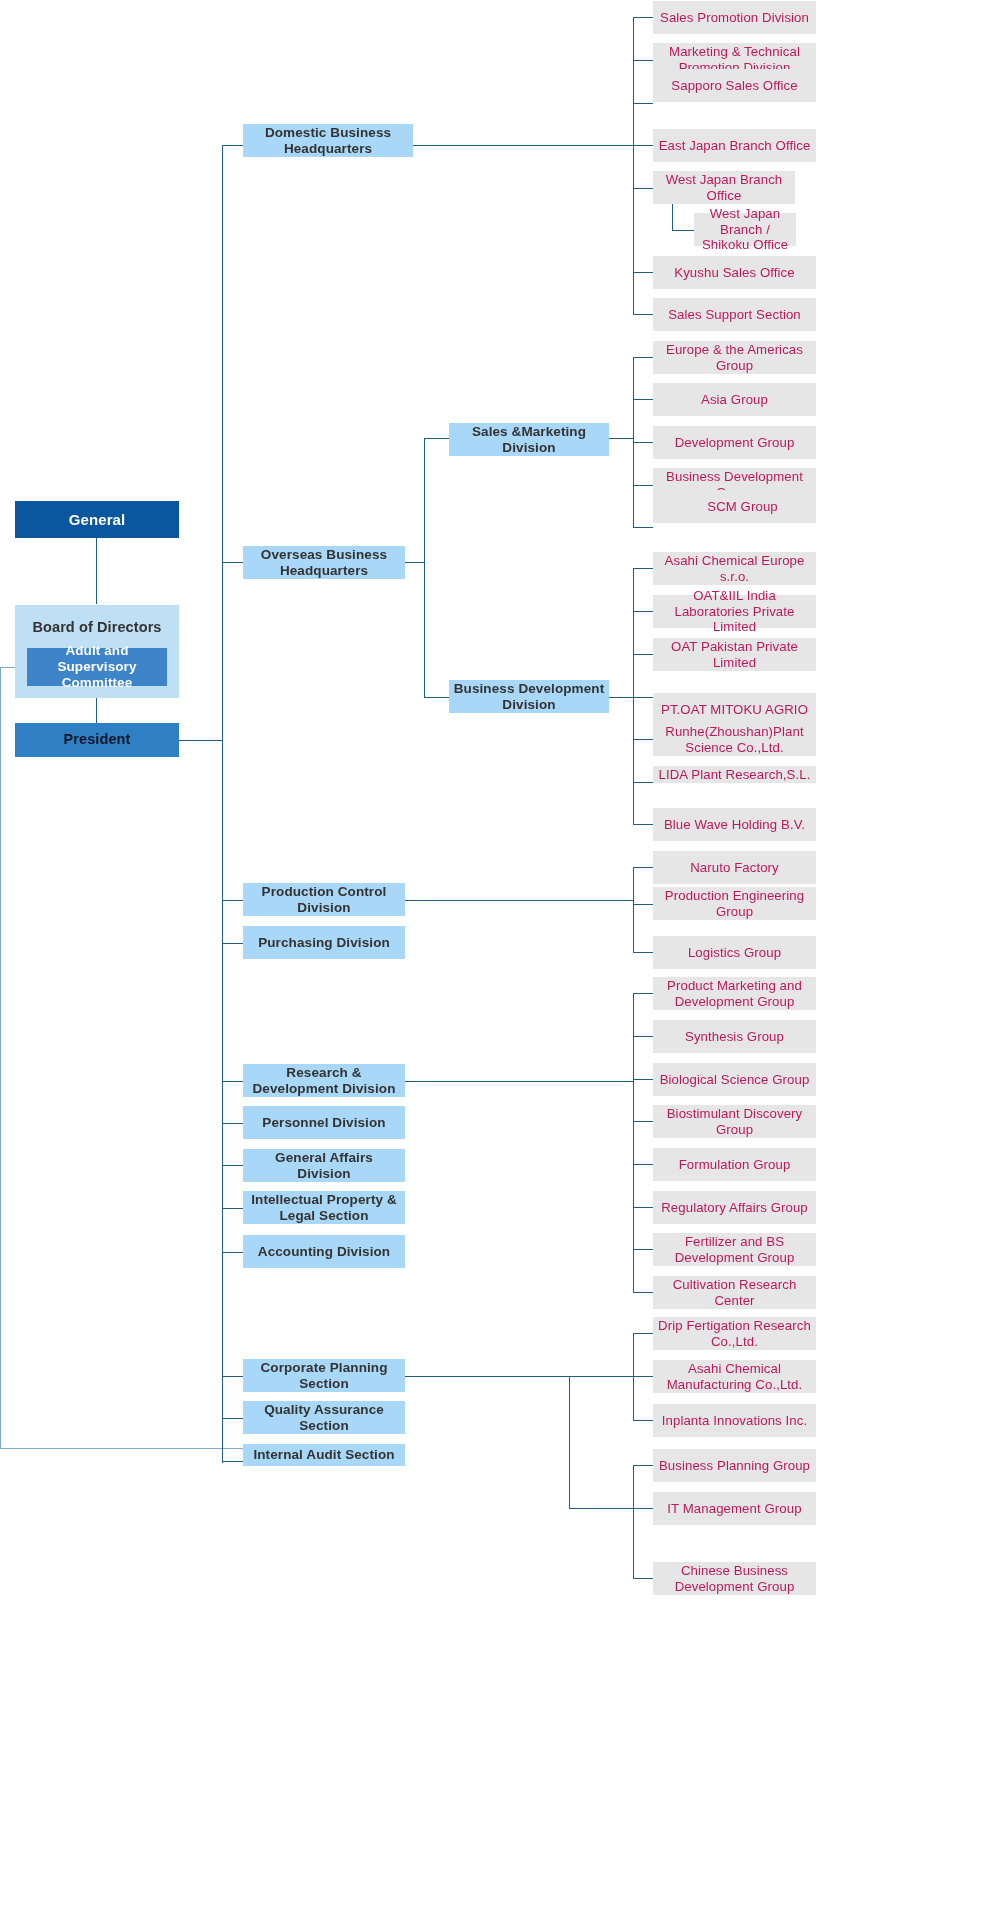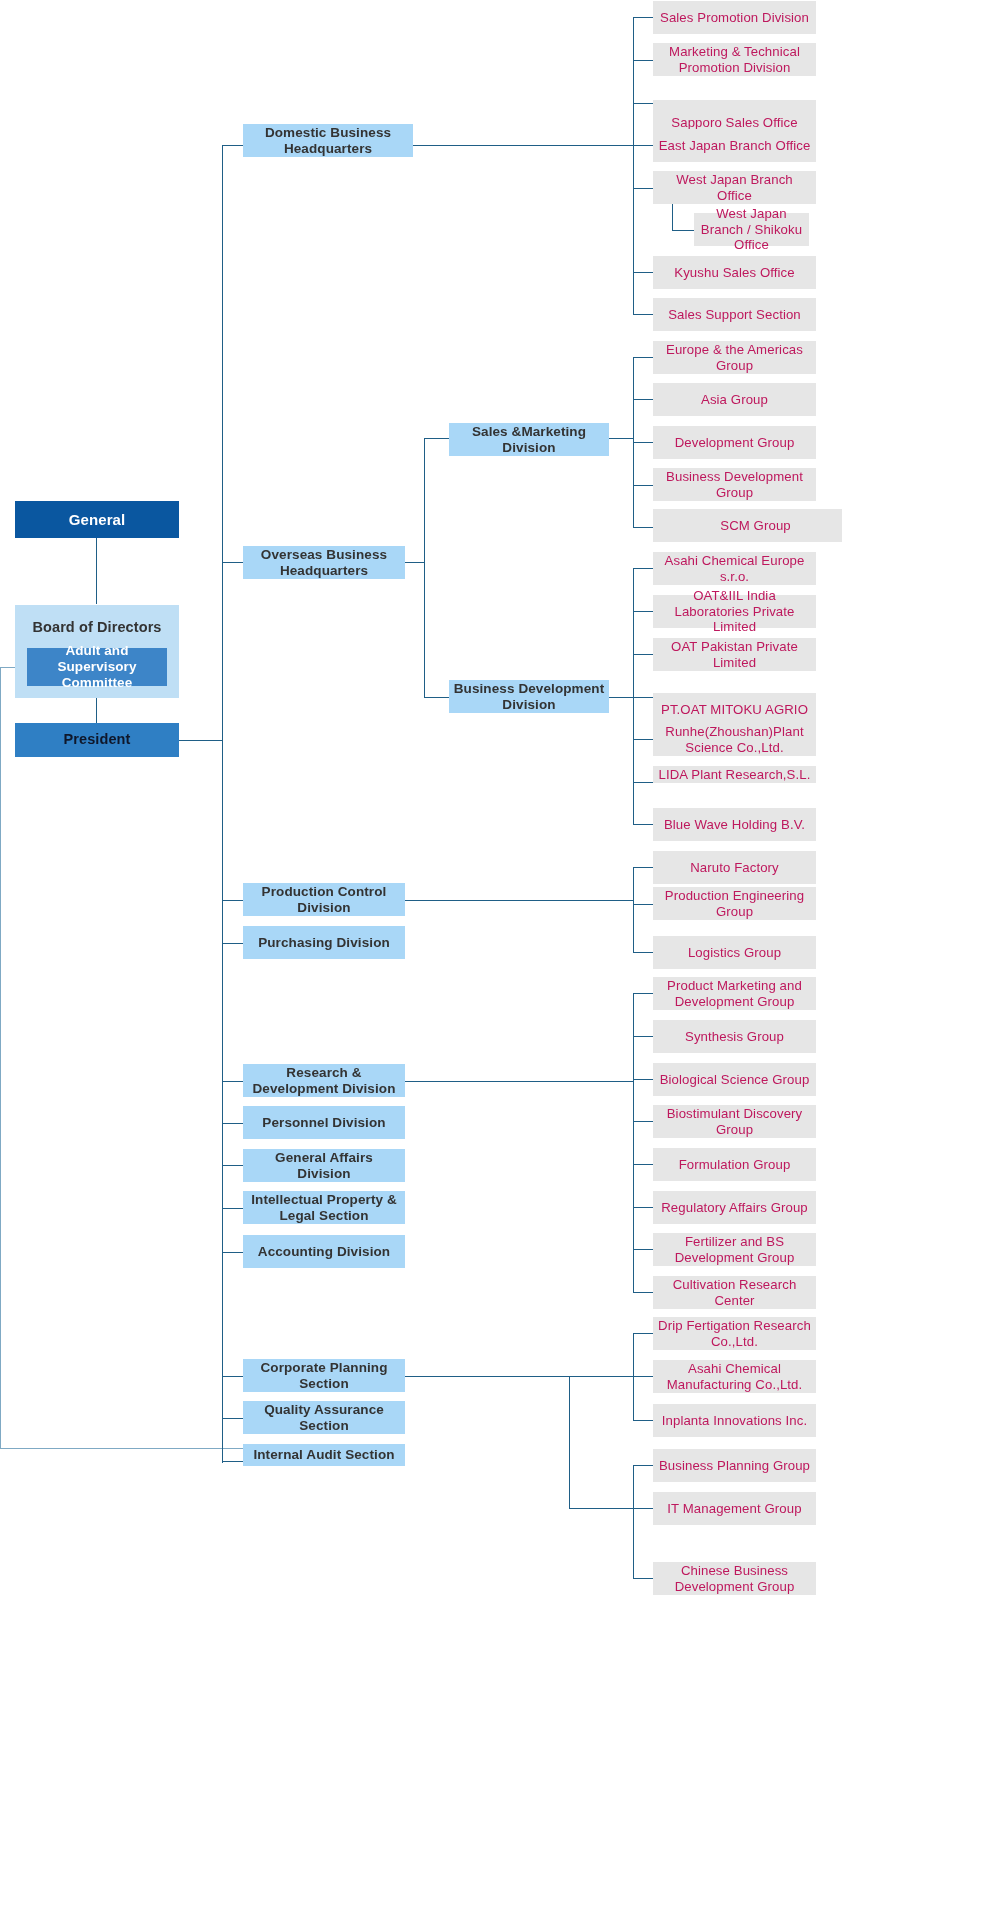--- a/index.html
+++ b/index.html
@@ -238,30 +238,30 @@
   <div class="box lvl-div" style="left:243px; top:1444px; width:162px; height:22px;">
     <span>Internal Audit Section</span>
   </div>
 
   <div class="box lvl-leaf" style="left:653px; top:1px; width:163px; height:33px;">
     <span>Sales Promotion  Division</span>
   </div>
   <div class="box lvl-leaf" style="left:653px; top:43px; width:163px; height:33px;">
     <span>Marketing &amp; Technical Promotion Division</span>
   </div>
-  <div class="box lvl-leaf" style="left:653px; top:100px; width:163px; height:33px;align-items:flex-end;">
+  <div class="box lvl-leaf" style="left:653px; top:69px; width:163px; height:33px;">
     <span>Sapporo Sales Office</span>
   </div>
   <div class="box lvl-leaf" style="left:653px; top:129px; width:163px; height:33px;">
     <span>East Japan Branch Office</span>
   </div>
-  <div class="box lvl-leaf" style="left:653px; top:171px; width:163px; height:33px;">
+  <div class="box lvl-leaf" style="left:653px; top:171px; width:142px; height:33px;">
     <span>West Japan Branch Office</span>
   </div>
-  <div class="box lvl-leaf" style="left:694px; top:213px; width:115px; height:33px;">
+  <div class="box lvl-leaf" style="left:694px; top:213px; width:102px; height:33px;">
     <span>West Japan Branch / Shikoku Office</span>
   </div>
   <div class="box lvl-leaf" style="left:653px; top:256px; width:163px; height:33px;">
     <span>Kyushu Sales Office</span>
   </div>
   <div class="box lvl-leaf" style="left:653px; top:298px; width:163px; height:33px;">
     <span>Sales Support Section</span>
   </div>
 
   <div class="box lvl-leaf" style="left:653px; top:341px; width:163px; height:33px;">
@@ -269,21 +269,21 @@
   </div>
   <div class="box lvl-leaf" style="left:653px; top:383px; width:163px; height:33px;">
     <span>Asia Group</span>
   </div>
   <div class="box lvl-leaf" style="left:653px; top:426px; width:163px; height:33px;">
     <span>Development Group</span>
   </div>
   <div class="box lvl-leaf" style="left:653px; top:468px; width:163px; height:33px;">
     <span>Business Development Group</span>
   </div>
-  <div class="box lvl-leaf" style="left:653px; top:509px; width:189px; height:33px;padding-left:20px;">
+  <div class="box lvl-leaf" style="left:653px; top:490px; width:163px; height:33px;padding-left:20px;">
     <span>SCM Group</span>
   </div>
 
   <div class="box lvl-leaf" style="left:653px; top:552px; width:163px; height:33px;">
     <span>Asahi Chemical Europe s.r.o.</span>
   </div>
   <div class="box lvl-leaf" style="left:653px; top:595px; width:163px; height:33px;">
     <span>OAT&amp;IIL India Laboratories Private Limited</span>
   </div>
   <div class="box lvl-leaf" style="left:653px; top:638px; width:163px; height:33px;">

